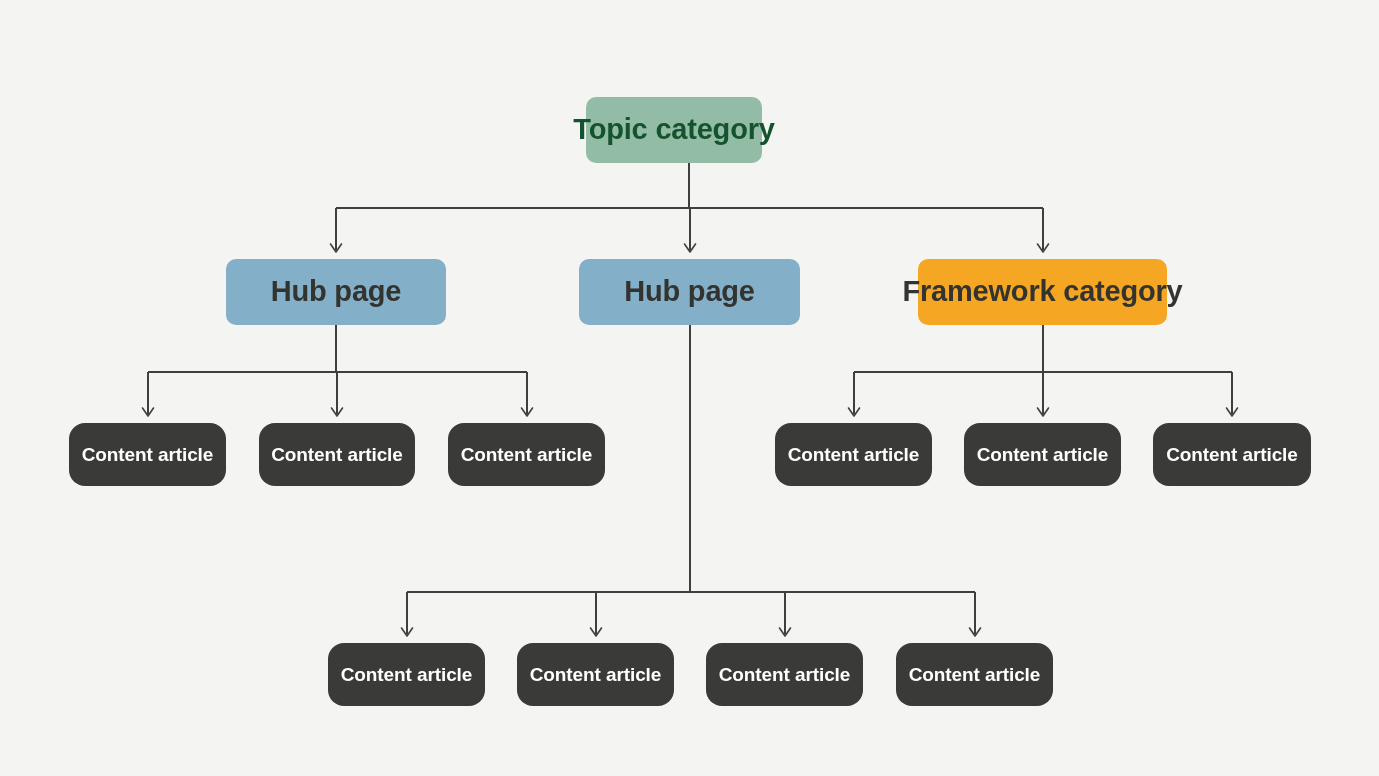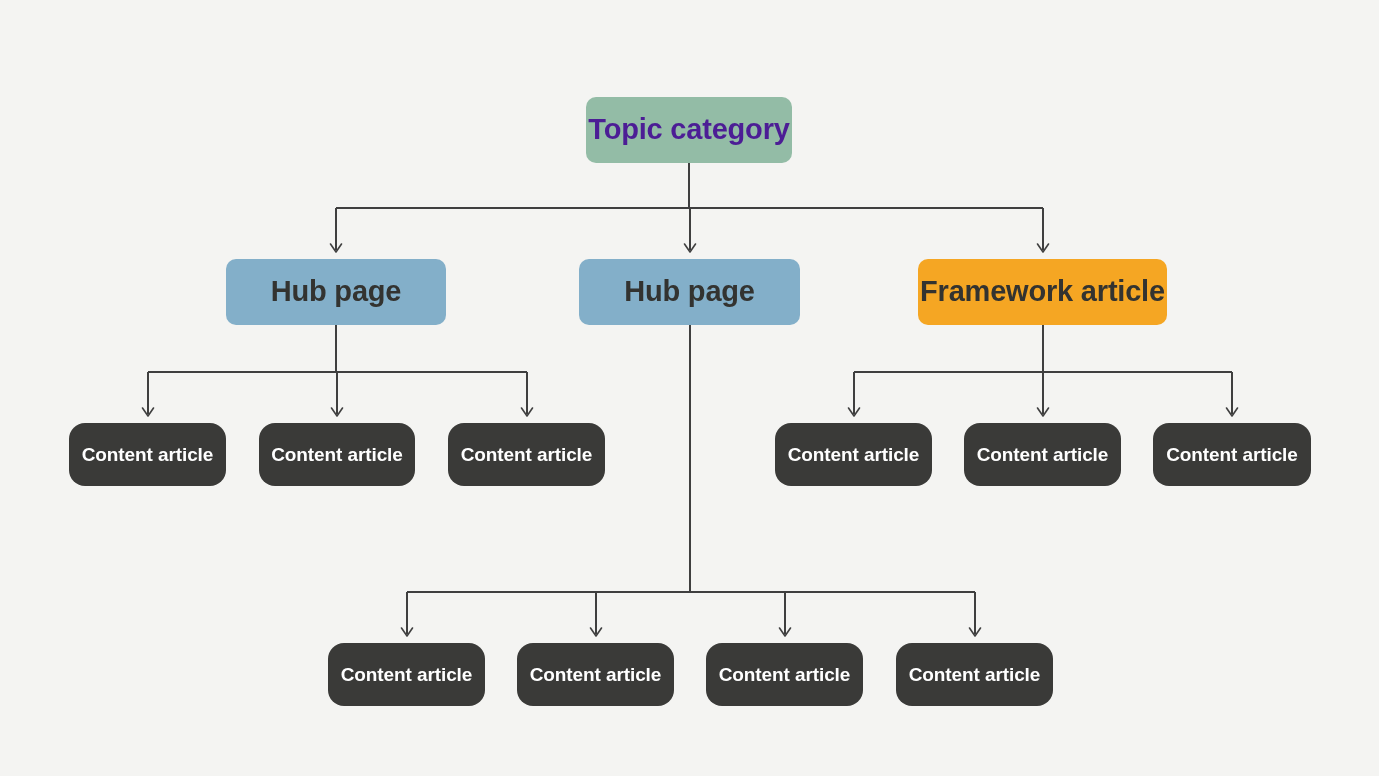--- a/index.html
+++ b/index.html
@@ -92,31 +92,31 @@
       <path d="M 401.5 628 L 407 636 L 412.5 628" fill="none" stroke="#3f3f3f" stroke-width="1.6" stroke-linecap="round" stroke-linejoin="round"></path>
       <line x1="596" y1="592" x2="596" y2="634" stroke="#3f3f3f" stroke-width="1.6" shape-rendering="crispEdges"></line>
       <path d="M 590.5 628 L 596 636 L 601.5 628" fill="none" stroke="#3f3f3f" stroke-width="1.6" stroke-linecap="round" stroke-linejoin="round"></path>
       <line x1="785" y1="592" x2="785" y2="634" stroke="#3f3f3f" stroke-width="1.6" shape-rendering="crispEdges"></line>
       <path d="M 779.5 628 L 785 636 L 790.5 628" fill="none" stroke="#3f3f3f" stroke-width="1.6" stroke-linecap="round" stroke-linejoin="round"></path>
       <line x1="975" y1="592" x2="975" y2="634" stroke="#3f3f3f" stroke-width="1.6" shape-rendering="crispEdges"></line>
       <path d="M 969.5 628 L 975 636 L 980.5 628" fill="none" stroke="#3f3f3f" stroke-width="1.6" stroke-linecap="round" stroke-linejoin="round"></path>
     </svg>
 
   <div id="node-layer">
-      <div class="node level-root" style="left: 586px; top: 97px; width: 206px; height: 66px; background: rgb(147, 188, 166); color: #4c1d95;">
+      <div class="node level-root" style="left: 586px; top: 97px; width: 176px; height: 66px; background: rgb(147, 188, 166); color: #14532d;">
         <span class="node-label">Topic category</span>
       </div>
       <div class="node level-hub" style="left: 226px; top: 259px; width: 220px; height: 66px; background: rgb(131, 175, 201); color: rgb(51, 51, 48);">
         <span class="node-label">Hub page</span>
       </div>
       <div class="node level-hub" style="left: 579px; top: 259px; width: 221px; height: 66px; background: rgb(131, 175, 201); color: rgb(51, 51, 48);">
         <span class="node-label">Hub page</span>
       </div>
       <div class="node level-hub" style="left: 918px; top: 259px; width: 249px; height: 66px; background: rgb(245, 166, 35); color: rgb(51, 51, 48);">
-        <span class="node-label">Framework article</span>
+        <span class="node-label">Framework category</span>
       </div>
       <div class="node level-leaf" style="left: 69px; top: 423px; width: 157px; height: 63px; background: rgb(58, 58, 56); color: rgb(255, 255, 255);">
         <span class="node-label">Content article</span>
       </div>
       <div class="node level-leaf" style="left: 259px; top: 423px; width: 156px; height: 63px; background: rgb(58, 58, 56); color: rgb(255, 255, 255);">
         <span class="node-label">Content article</span>
       </div>
       <div class="node level-leaf" style="left: 448px; top: 423px; width: 157px; height: 63px; background: rgb(58, 58, 56); color: rgb(255, 255, 255);">
         <span class="node-label">Content article</span>
       </div>

